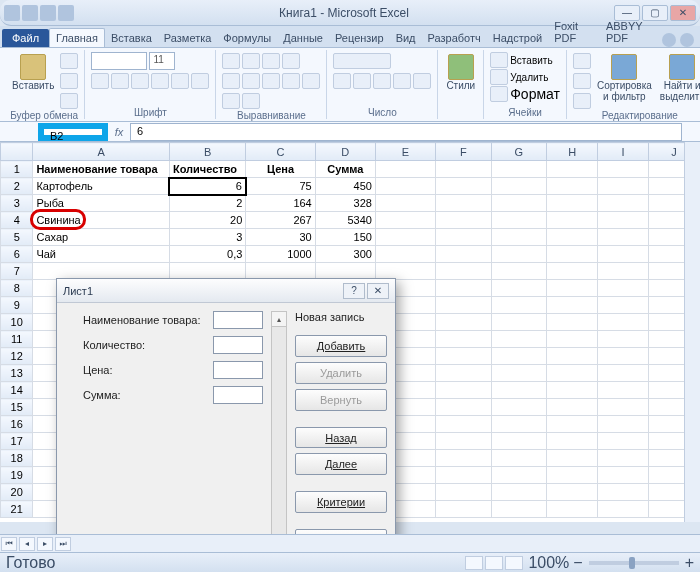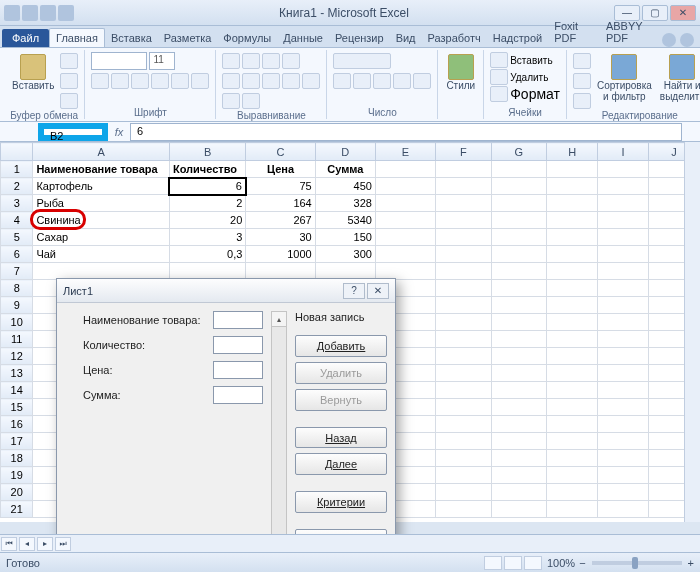--- a/index.html
+++ b/index.html
@@ -10,20 +10,21 @@
     background: #dce6f2;
     width: 700px; height: 572px;
     overflow: hidden;
     position: relative;
   }
   
   .titlebar {
     height: 26px; background: linear-gradient(#e8eff9,#d3e0f0);
     display:flex; align-items:center; padding:0 4px;
     border-bottom: 1px solid #a9bdd6;
+    border-radius: 11px;
   }
   .qat { display:flex; gap:2px; align-items:center; }
   .qat .ico { width:16px; height:16px; background:#b0c4de; border-radius:2px; }
   .title-center { flex:1; text-align:center; color:#3b4d66; font-size:12px; }
   .winbtns { display:flex; gap:2px; }
   .winbtn { width:26px; height:16px; background:#e8eff9; border:1px solid #a9bdd6; border-radius:2px; display:flex;align-items:center;justify-content:center;font-size:10px;color:#3b4d66;}
   .winbtn.close { background:#e8a6a6; }
   
   .ribtabs {
     height:22px; background:#d3e0f0; display:flex; align-items:flex-end;
@@ -119,21 +120,21 @@
   
   .sheetbar {
     position:absolute; left:0; right:0; bottom:20px; height:18px;
     background:#e8eff9; border-top:1px solid #a9bdd6;
     display:flex; align-items:center; font-size:10px; color:#3b4d66;
   }
   .navbtn { width:16px;height:14px;border:1px solid #c0cde0;background:#f4f8fe;margin:0 1px;display:flex;align-items:center;justify-content:center;font-size:8px;}
   .status {
     position:absolute; left:0;right:0;bottom:0;height:20px;
     background:linear-gradient(#e8eff9,#d3e0f0); border-top:1px solid #a9bdd6;
-    display:flex;align-items:center;padding:0 6px;color:#3b4d66;font-size:11px;justify-content:center;
+    display:flex;align-items:center;padding:0 6px;color:#3b4d66;font-size:16px;justify-content:center;
   }
   .status .spacer{flex:1;}
   .viewbtn{width:18px;height:14px;border:1px solid #c0cde0;background:#f4f8fe;margin:0 1px;}
   .zoom-slider{width:90px;height:4px;background:#c0cde0;margin:0 6px;position:relative;}
   .zoom-slider::after{content:"";position:absolute;left:45%;top:-4px;width:6px;height:12px;background:#8aa2c2;border-radius:2px;}
   .vscroll{position:absolute;right:0;top:0;bottom:0;width:16px;background:#e8eff9;border-left:1px solid #c0cde0;}
 </style>
 </head>
 <body>
 

